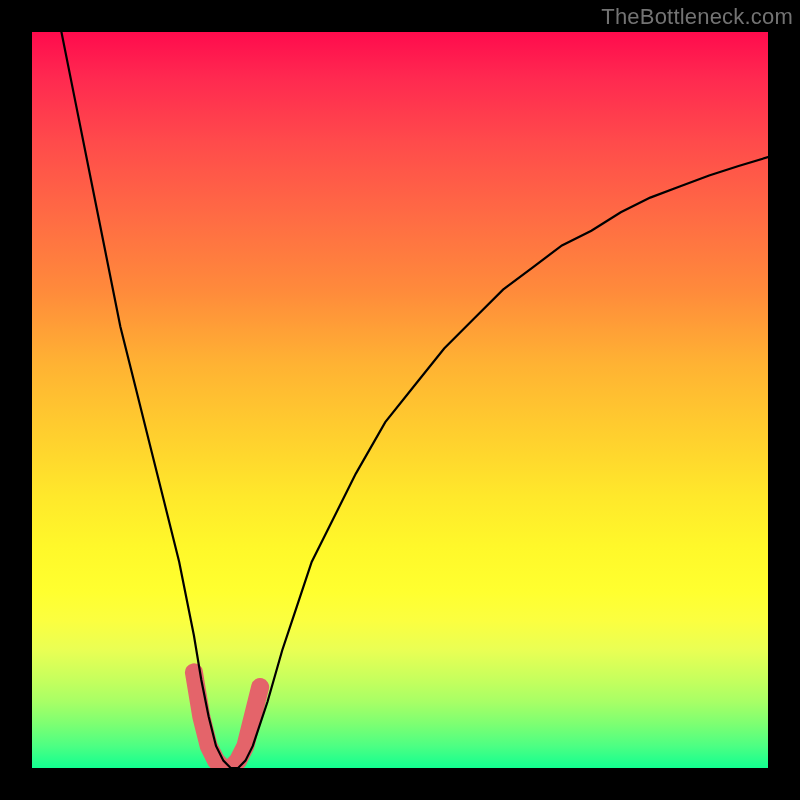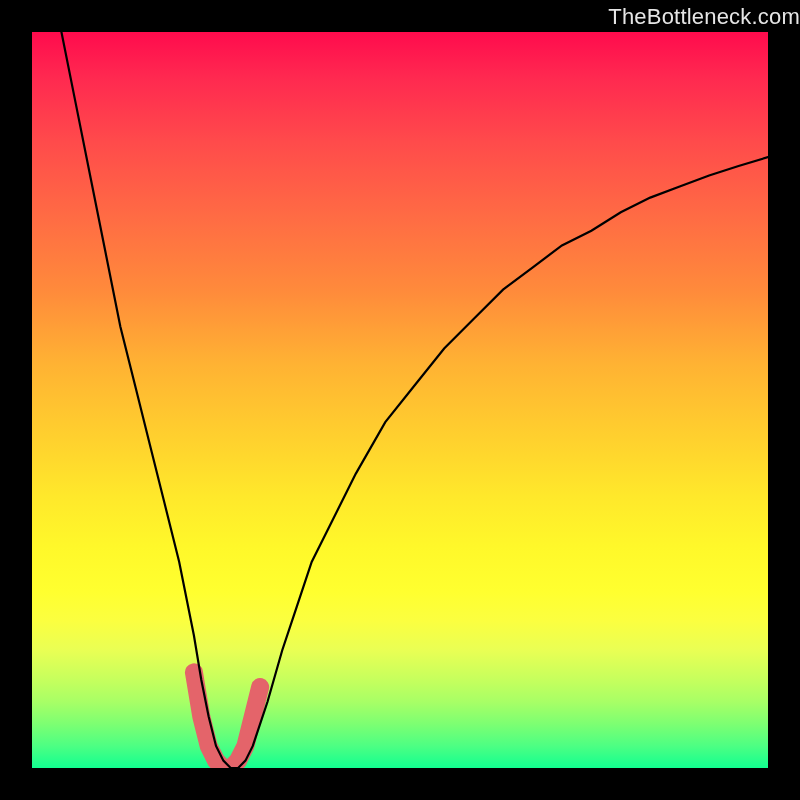--- a/index.html
+++ b/index.html
@@ -7,22 +7,22 @@
     padding: 0;
     width: 800px;
     height: 800px;
     background: #000;
     position: relative;
     font-family: Arial, sans-serif;
   }
   .attribution {
     position: absolute;
     top: 4px;
-    right: 0;
-    color: #e5e5e5;
+    right: 7px;
+    color: #737373;
     font-size: 22px;
     font-weight: 500;
     letter-spacing: 0.2px;
     z-index: 10;
   }
   .plot-area {
     position: absolute;
     left: 32px;
     top: 32px;
     width: 736px;

